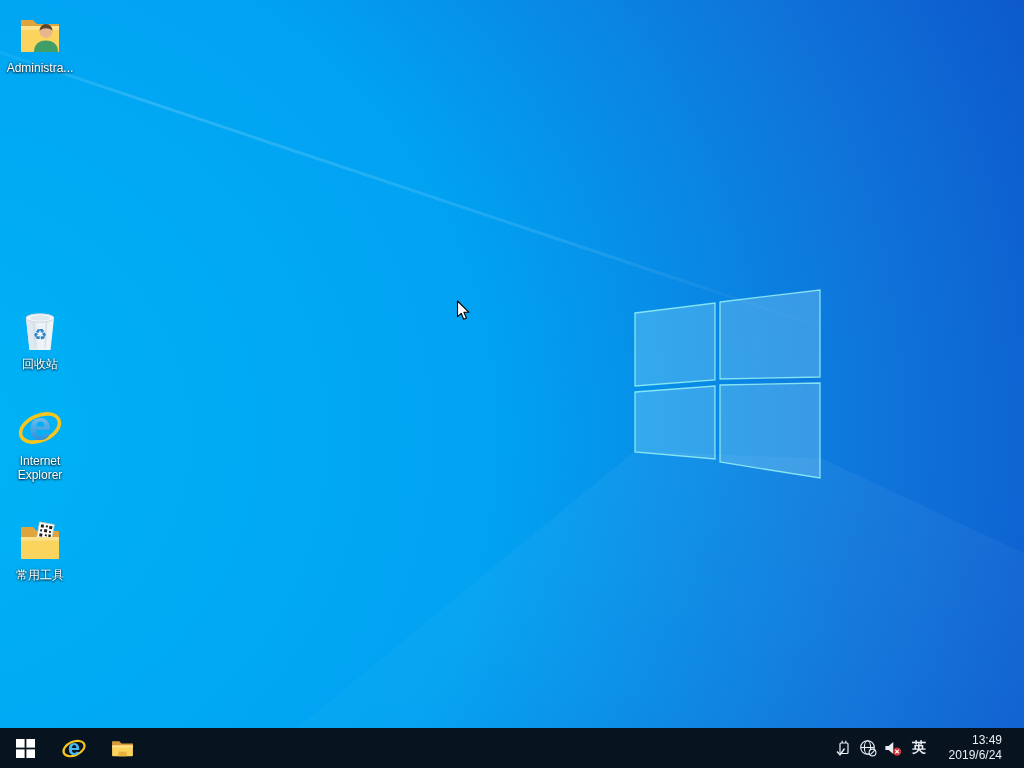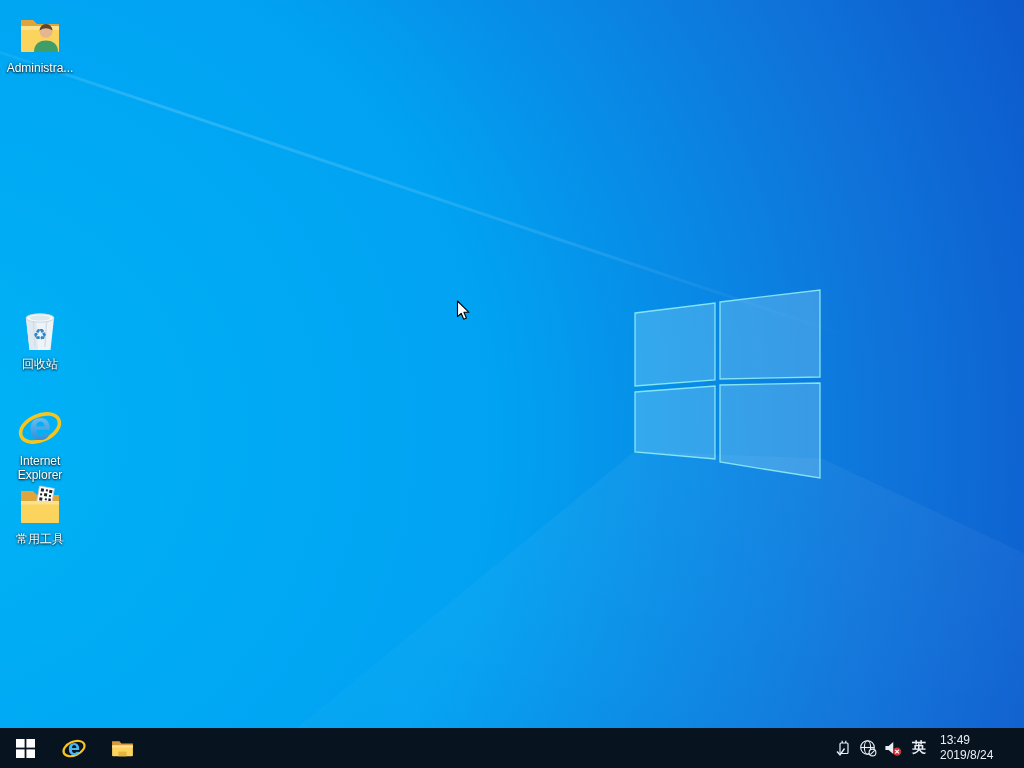--- a/index.html
+++ b/index.html
@@ -45,21 +45,21 @@
   .taskbar{
     position:absolute;left:0;bottom:0;width:1024px;height:40px;
     background:#07131f;display:flex;align-items:stretch;color:#eaf0f5;
   }
   .tb-btn{width:48px;display:flex;align-items:center;justify-content:center;}
   .tb-btn.start{width:50px;}
   .tb-spacer{flex:1;}
   .tray{display:flex;align-items:center;gap:7px;padding-right:3px;}
   .tray-icon{display:flex;align-items:center;justify-content:center;width:18px;height:40px;}
   .ime{font-size:14px;font-weight:bold;margin-left:3px;letter-spacing:0;}
-  .tray-clock{font-size:12px;line-height:15px;margin-left:7px;min-width:62px;}
+  .tray-clock{text-align:right;font-size:12px;line-height:15px;margin-left:7px;min-width:62px;}
   .show-desktop{width:6px;border-left:1px solid rgba(255,255,255,0.28);margin-left:5px;}
 </style>
 </head>
 <body>
 
 <div class="screen">
 
   <div class="wallpaper">
     <div class="ray1"></div>
     <div class="ray2"></div>
@@ -114,21 +114,21 @@
         </defs>
         <g transform="rotate(-24 24 25)">
           <ellipse cx="24" cy="25" rx="20.5" ry="12.5" fill="none" stroke="#f6c51e" stroke-width="3.6"></ellipse>
         </g>
         <text x="24" y="37" text-anchor="middle" font-size="40" font-weight="bold" font-family="Liberation Sans, DejaVu Sans, sans-serif" fill="url(#ieg)">e</text>
       </svg>
     </div>
     <div class="dicon-label">Internet Explorer</div>
   </div>
 
-  <div class="dicon" style="top:481px">
+  <div class="dicon" style="top:517px">
     <div class="dicon-img">
       <svg width="48" height="48" viewBox="0 0 48 48">
         <path d="M5 10 h12 l4 4 h22 v28 H5 Z" fill="#e0a43c"></path>
         <g transform="rotate(10 28 20)">
           <rect x="21" y="6" width="15" height="24" fill="#ffffff" stroke="#c8c8c8" stroke-width="0.8"></rect>
           <g fill="#222222">
             <rect x="23" y="8" width="3" height="3"></rect>
               <rect x="28" y="8" width="2" height="2"></rect>
             <rect x="31.5" y="8" width="3" height="3"></rect>
               <rect x="23" y="13" width="2" height="2"></rect>
@@ -214,20 +214,20 @@
           <path d="M1.5 6.8 h3.4 L9.8 2.6 V15.4 L4.9 11.2 H1.5 Z" fill="#e9eff5"></path>
           <circle cx="13.8" cy="12.8" r="4.4" fill="#d13438"></circle>
           <path d="M11.9 10.9 L15.7 14.7 M15.7 10.9 L11.9 14.7" stroke="#ffffff" stroke-width="1.3"></path>
         </svg>
       </div>
 
       <div class="ime">英</div>
 
       <div class="tray-clock">
         <div>13:49</div>
-        <div>2019/8/24</div>
+        <div>2019/6/24</div>
       </div>
 
       <div class="show-desktop"></div>
     </div>
   </div>
 
 </div>
 
 </body></html>

